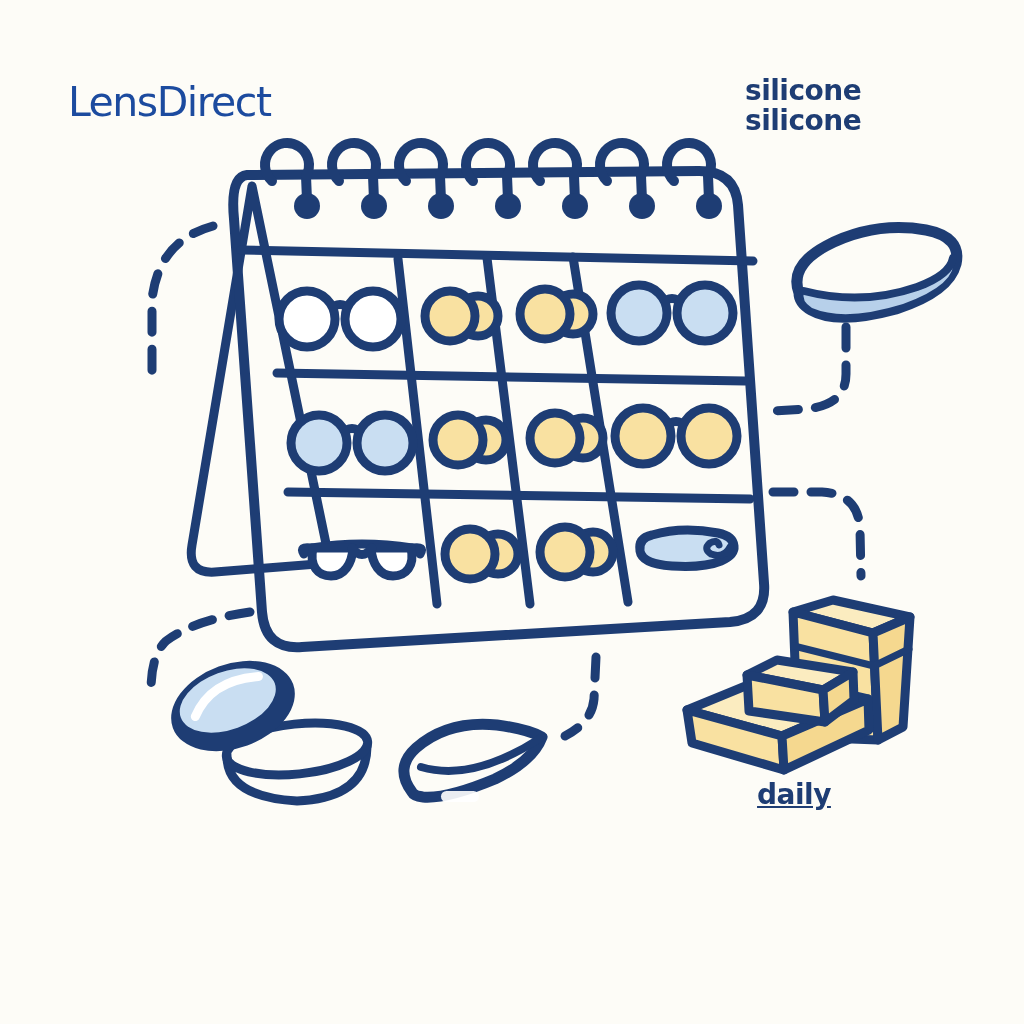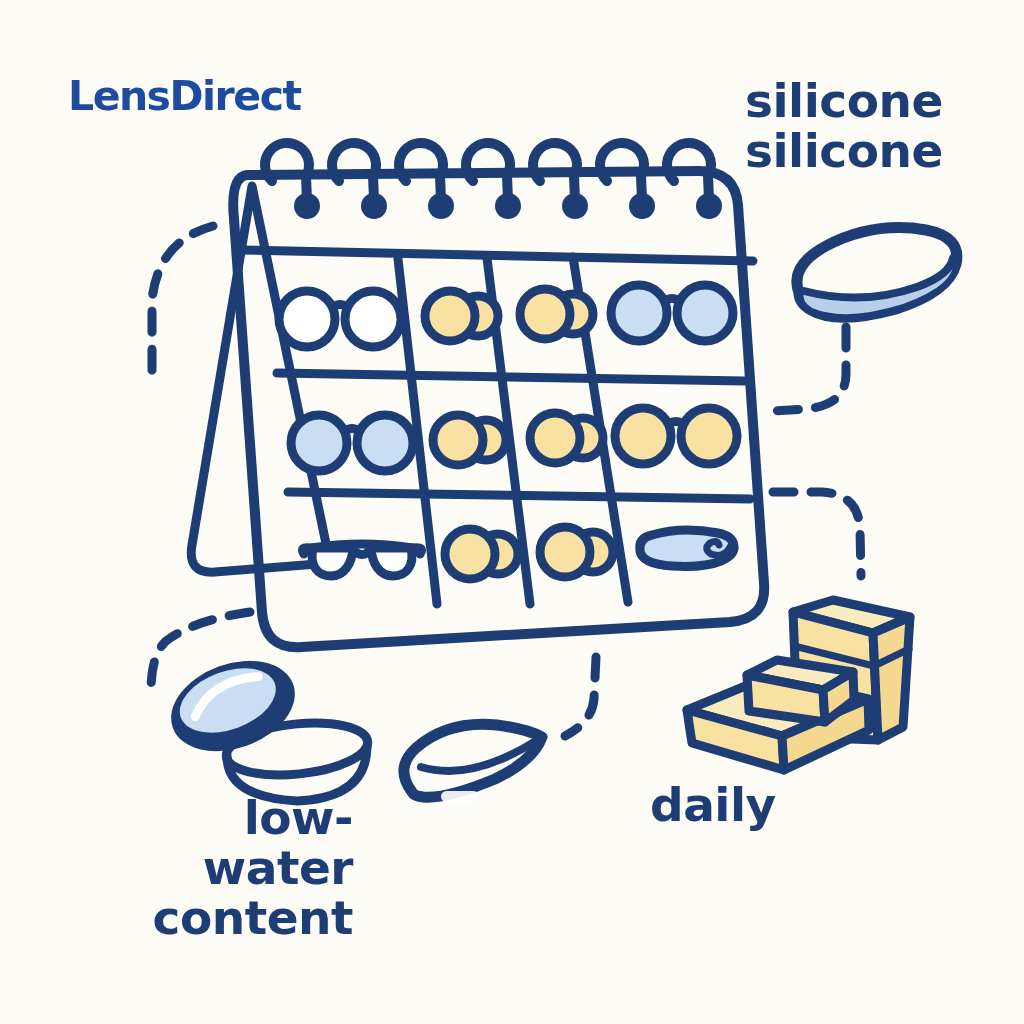--- a/index.html
+++ b/index.html
@@ -3,45 +3,41 @@
 <meta charset="utf-8">
 <style>
   :root{
     --navy:#1e3d74; --logo-blue:#1c4b9f; --light-blue:#c9def2; --light-blue-dark:#b7d0ea;
     --yellow:#f9e1a1; --yellow-light:#fbecc0; --yellow-dark:#f5d88f; --white:#ffffff; --bg:#fdfcf7;
   }
   html,body{margin:0;padding:0;}
   body{background:var(--bg);font-family:"DejaVu Sans","Liberation Sans",sans-serif;}
   .scene{position:relative;width:1024px;height:1024px;background:var(--bg);overflow:hidden;}
   .scene svg{position:absolute;left:0;top:0;}
-  .logo{position:absolute;left:68px;top:72px;font-size:41px;font-weight:700;letter-spacing:-1.5px;color:var(--logo-blue);}
-  .label{position:absolute;color:var(--navy);font-size:47px;font-weight:600;line-height:1.06;letter-spacing:-0.5px;}
+  .logo{position:absolute;left:68px;top:78px;font-size:41px;font-weight:400;letter-spacing:-1.5px;color:var(--logo-blue);}
+  .label{position:absolute;color:var(--navy);font-size:28px;font-weight:600;line-height:1.06;letter-spacing:-0.5px;}
   .label span{display:block;}
   .label-silicone{left:745px;top:76px;text-align:left;}
   .label-lowwater{left:95px;top:793px;width:258px;text-align:right;}
-  .label-daily{left:650px;top:780px;width:288px;text-align:left;}
+  .label-daily{left:650px;top:780px;width:288px;text-align:center;text-decoration:underline;}
   .ln{stroke:var(--navy);fill:none;stroke-linecap:round;stroke-linejoin:round;}
   .dash{stroke-dasharray:21 17;}
 </style>
 </head>
 <body>
 
 <div class="scene">
 
   <div class="logo">LensDirect</div>
 
   <div class="label label-silicone">
     <span>silicone</span>
     <span>silicone</span>
   </div>
 
-  <div class="label label-lowwater">
-    <span>low-water</span>
-    <span>content</span>
-  </div>
 
   <div class="label label-daily">
     <span>daily</span>
   </div>
 
   <svg width="1024" height="1024" viewBox="0 0 1024 1024">
     <defs>
       <g id="sym-round-glasses">
         <path d="M -11,-8 Q 0,-19 11,-8" fill="none"></path>
         <circle cx="-33" cy="1" r="28"></circle>

